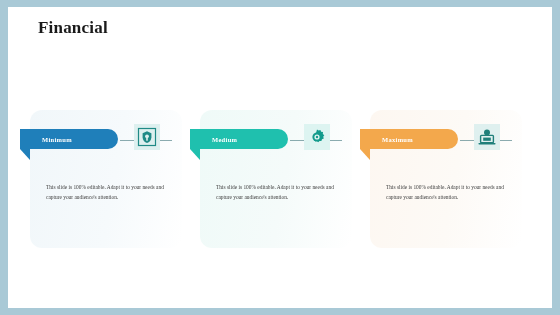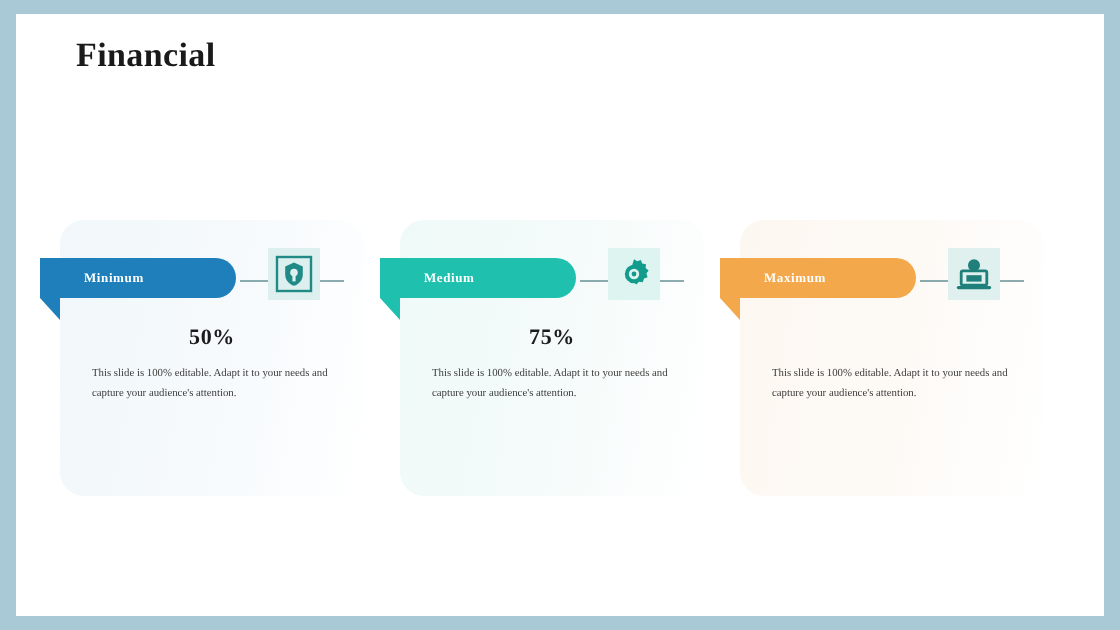--- a/index.html
+++ b/index.html
@@ -104,21 +104,20 @@
             <svg width="26" height="26" viewBox="0 0 26 26">
               <rect x="0" y="0" width="26" height="26" fill="#ddf0ef"></rect>
               <rect x="4.5" y="4.5" width="17" height="17" fill="none" stroke="#1f8a86" stroke-width="1.2"></rect>
               <path d="M13 7.2 L17.4 9.2 V13.2 C17.4 16.1 15.4 18.1 13 18.9 C10.6 18.1 8.6 16.1 8.6 13.2 V9.2 Z" fill="#1f8a86"></path>
               <circle cx="13" cy="12.3" r="1.9" fill="#ddf0ef"></circle>
               <rect x="12.2" y="13.6" width="1.6" height="3.1" fill="#ddf0ef"></rect>
             </svg>
           </div>
         </div>
 
-        <div class="pct">50%</div>
         <div class="desc">This slide is 100% editable. Adapt it to your needs and capture your audience's attention.</div>
       </div>
 
       <div class="card c2">
         <div class="banner" id="b2" style="background: rgb(31, 192, 174);">
           <span class="banner-label">Medium</span>
         </div>
         <div class="banner-tail" id="t2" style="border-top-color: rgb(31, 192, 174);"></div>
 
         <div class="icon-wrap">
@@ -129,21 +128,20 @@
               <g fill="#139b8c">
                 <path d="M13 5.6 l1.6 1.0 1.8-.6 .7 1.8 1.9 .3 -.2 1.9 1.5 1.2 -1.1 1.6 .6 1.8 -1.8 .7 -.6 1.8 -1.9-.2 -1.4 1.3 -1.1-1.1 -1.9 .3 -.5-1.8 -1.7-.9 .8-1.7 -.4-1.9 1.8-.5 .9-1.7z"></path>
               </g>
               <circle cx="13" cy="13" r="4.6" fill="#139b8c"></circle>
               <circle cx="13" cy="13" r="2.6" fill="#ddf4f1"></circle>
               <circle cx="13" cy="13" r="1.2" fill="#139b8c"></circle>
             </svg>
           </div>
         </div>
 
-        <div class="pct">75%</div>
         <div class="desc">This slide is 100% editable. Adapt it to your needs and capture your audience's attention.</div>
       </div>
 
       <div class="card c3">
         <div class="banner" id="b3" style="background: rgb(243, 168, 76);">
           <span class="banner-label">Maximum</span>
         </div>
         <div class="banner-tail" id="t3" style="border-top-color: rgb(243, 168, 76);"></div>
 
         <div class="icon-wrap">

